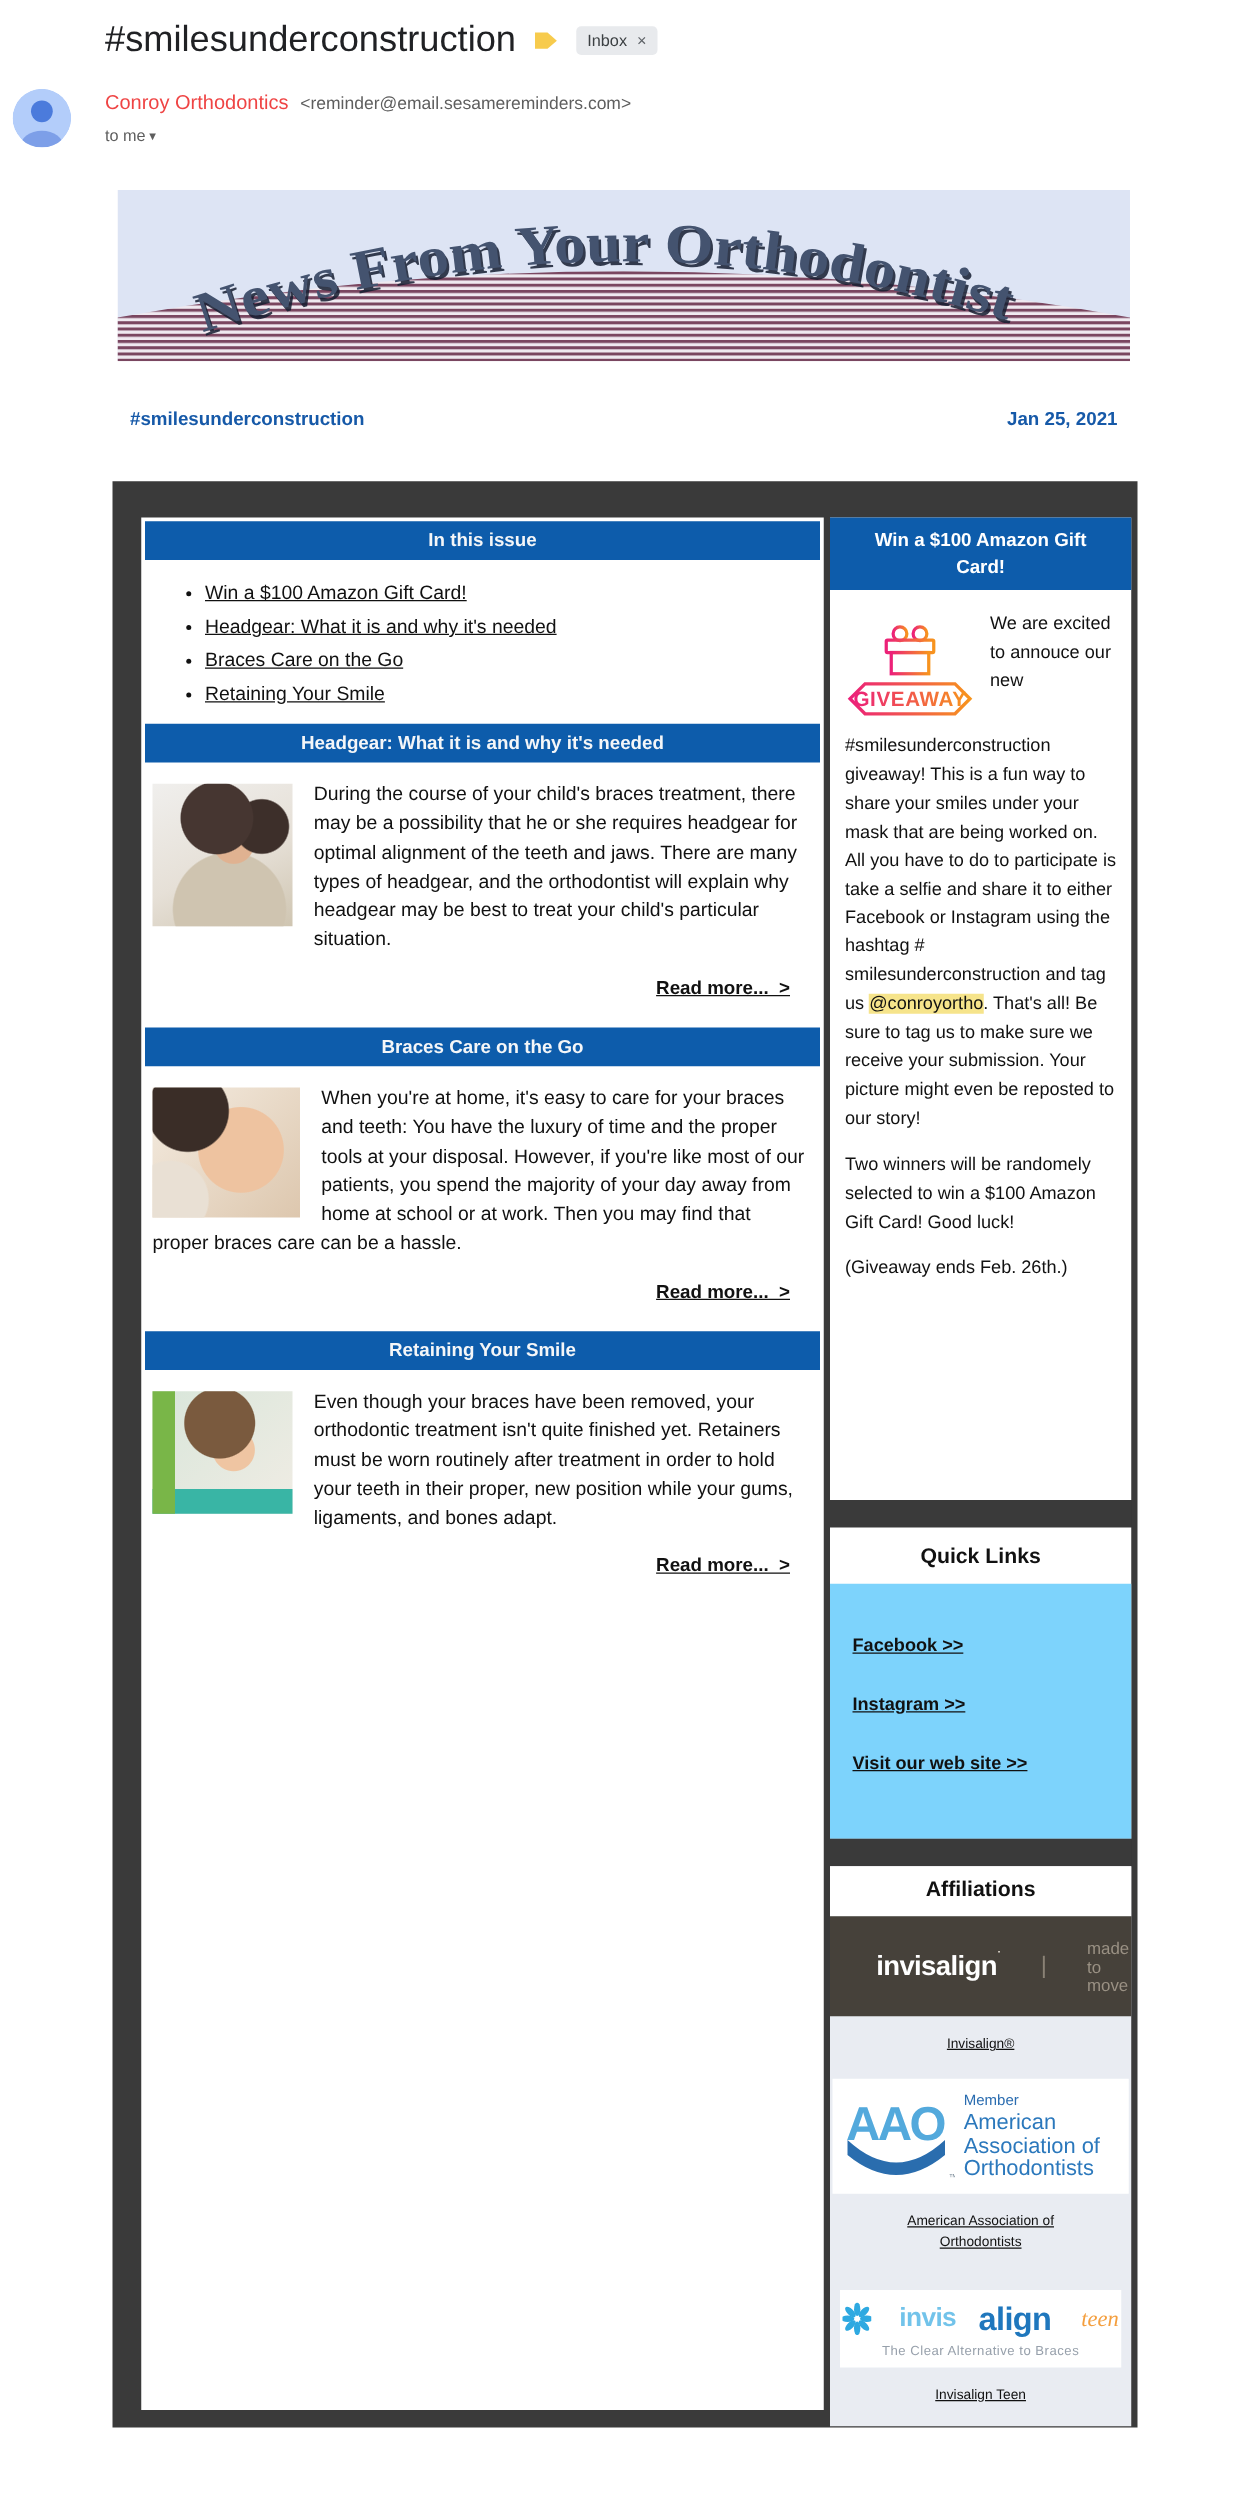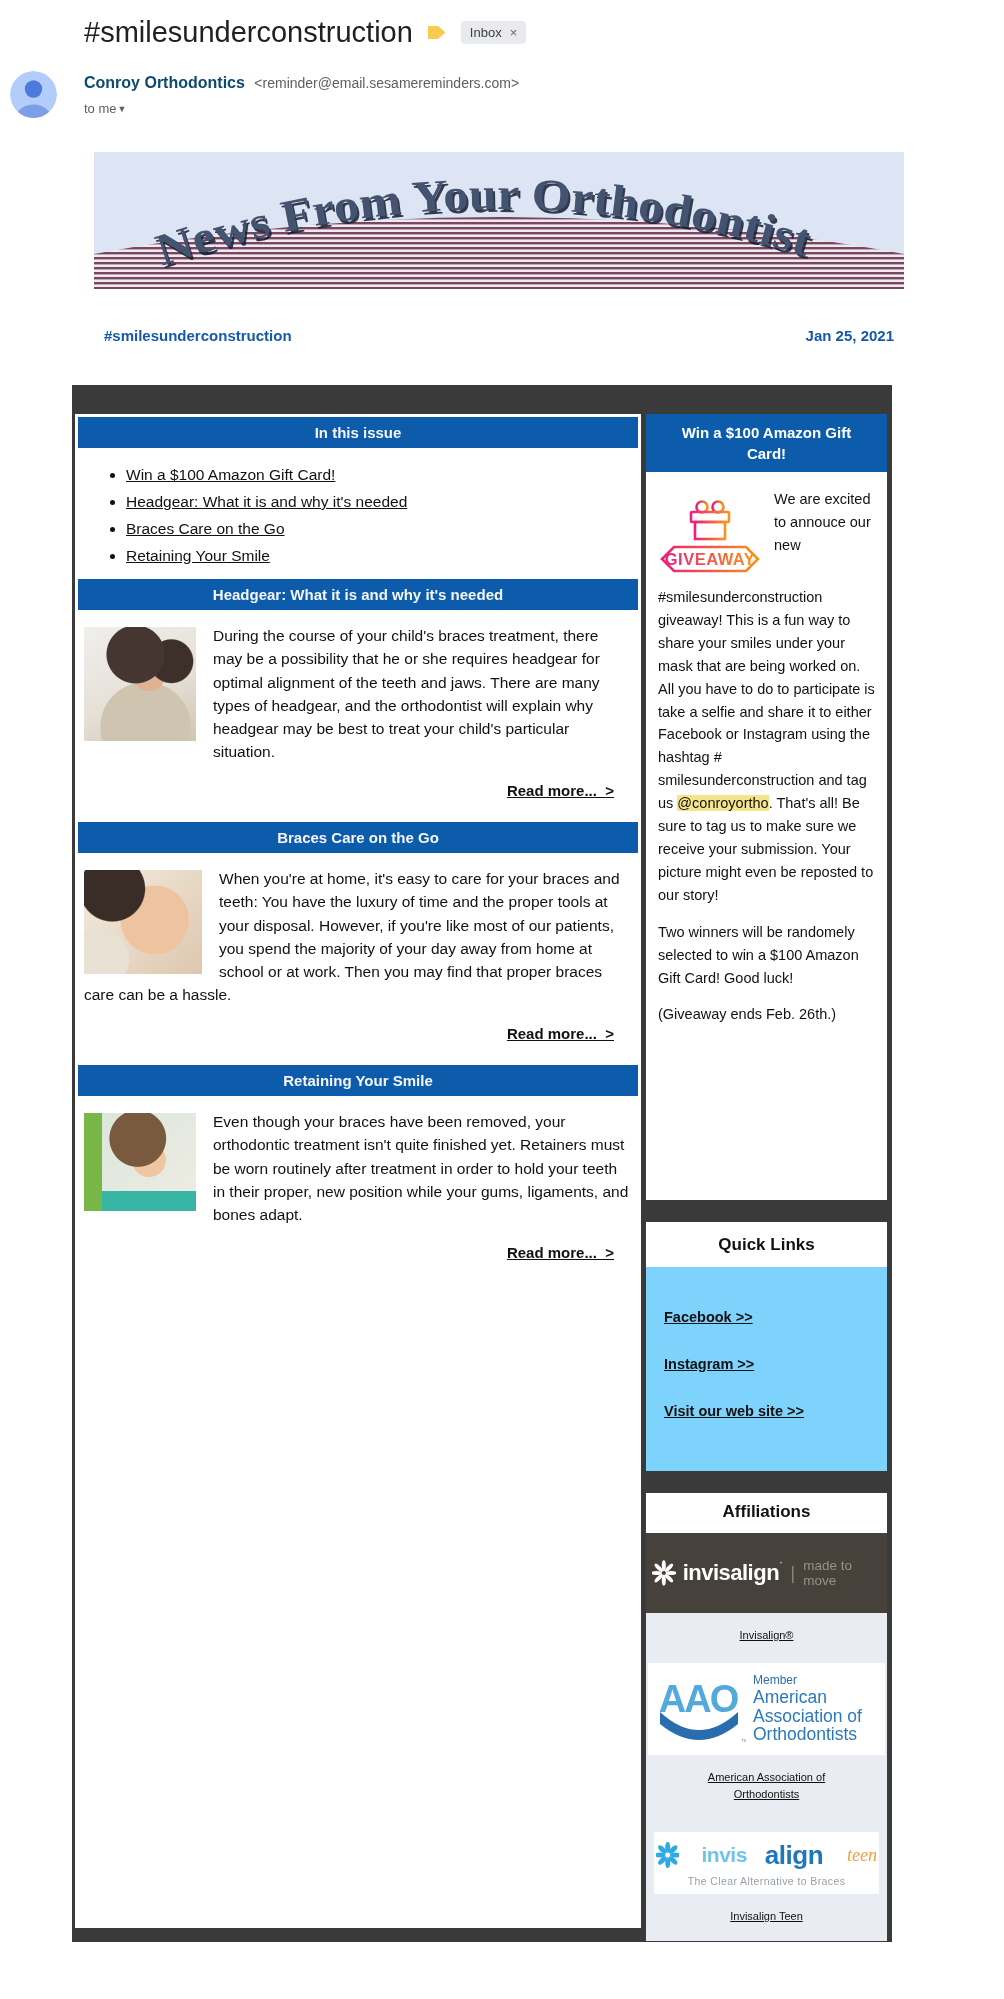--- a/index.html
+++ b/index.html
@@ -7,32 +7,32 @@
   body { width:1004px; height:1999px; position:relative; font-family:"Liberation Sans",sans-serif; color:#111; }
   a { color:#111; text-decoration:underline; }
 
   
   .subject-row{position:absolute;left:84px;top:16px;display:flex;align-items:center;gap:14px;}
   .subject{font-size:29px;color:#202124;}
   .chip{background:#e8eaed;border-radius:4px;padding:4px 9px;font-size:13px;color:#3c4043;display:flex;align-items:center;gap:8px;}
   .chip-x{color:#5f6368;font-size:13px;}
   .avatar{position:absolute;left:10px;top:71px;width:47px;height:47px;border-radius:50%;overflow:hidden;}
   .sender-line{position:absolute;left:84px;top:74px;font-size:16px;}
-  .sender-name{font-weight:bold;color:#0c4a6e;}
+  .sender-name{font-weight:normal;color:#ef4444;}
   .sender-email{font-size:14px;color:#5e5e5e;margin-left:5px;}
   .to-me{position:absolute;left:84px;top:101px;font-size:13px;color:#5e5e5e;display:flex;gap:1px;align-items:center;}
   .caret{font-size:9px;color:#5e5e5e;}
 
   
   .banner{position:absolute;left:94px;top:152px;width:810px;height:137px;}
 
   .meta-row{position:absolute;left:94px;top:327px;width:810px;display:flex;justify-content:space-between;font-weight:bold;font-size:15px;color:#1659a8;padding:0 10px;}
 
   
-  .frame{position:absolute;left:72px;top:385px;width:820px;height:1557px;background:#3a3a3a;padding:29px 5px 14px 3px;display:flex;gap:5px;}
+  .frame{position:absolute;left:90px;top:385px;width:820px;height:1557px;background:#3a3a3a;padding:29px 5px 14px 23px;display:flex;gap:5px;}
   .left-col{width:566px;background:#fff;padding:3px;}
   .sidebar{width:241px;display:flex;flex-direction:column;background:#3a3a3a;}
 
   .section-bar{background:#0d5cab;color:#f4f6f8;font-weight:bold;font-size:15px;text-align:center;padding:7px 4px;margin-top:8px;}
   .section-bar.first{margin-top:0;}
   .issue-list{margin:18px 10px 14px 48px;font-size:15.5px;}
   .issue-list li{margin-bottom:9px;}
   .article{padding:14px 8px 0 6px;font-size:15.5px;line-height:1.5;}
   .article::after{content:"";display:block;clear:both;}
   .photo{float:left;margin:3px 17px 4px 0;}
@@ -67,21 +67,21 @@
   .gv-body p.intro{margin-top:0;}
   .hl{background:#f6e48b;}
   .sb-gap{height:22px;flex:none;background:#3a3a3a;}
   .ql-block{background:#fff;}
   .ql-header{text-align:center;font-weight:bold;font-size:17px;padding:13px 0 12px;}
   .ql-links{background:#7dd3fc;padding:42px 16px 52px 18px;}
   .ql-links a{display:block;font-weight:bold;font-size:14.5px;margin-bottom:31px;}
   .ql-links a:last-child{margin-bottom:0;}
   .aff-block{background:#e9ecf2;flex:1;}
   .aff-header{background:#fff;text-align:center;font-weight:bold;font-size:17px;padding:9px 0 11px;}
-  .inv-banner{background:#46413a;height:80px;display:flex;align-items:center;padding:0 6px;}
+  .inv-banner{background:#46413a;height:80px;display:flex;align-items:center;padding:0 6px;gap:24px;}
   .inv-brand{color:#fff;font-weight:bold;font-size:22px;letter-spacing:-0.5px;margin-left:7px;}
   .inv-dot{color:#cfc9bf;font-size:11px;vertical-align:top;}
   .inv-div{color:#8a8275;margin:0 8px;font-size:19px;}
   .inv-tag{color:#9a9184;font-size:13.5px;}
   .aff-link-row{text-align:center;padding:14px 30px 16px;font-size:11px;line-height:1.6;}
   .aao-tile{background:#fff;margin:2px 2px 0;padding:5px 2px 5px 4px;display:flex;align-items:center;gap:7px;}
   .aao-member{font-size:12px;color:#2b6db0;margin-bottom:1px;}
   .aao-text{color:#2b78bc;font-size:17.5px;line-height:1.07;}
   .teen-tile{background:#fff;margin:12px 8px 0;padding:8px 2px 7px;text-align:center;}
   .teen-row{display:flex;align-items:center;justify-content:center;gap:22px;}

